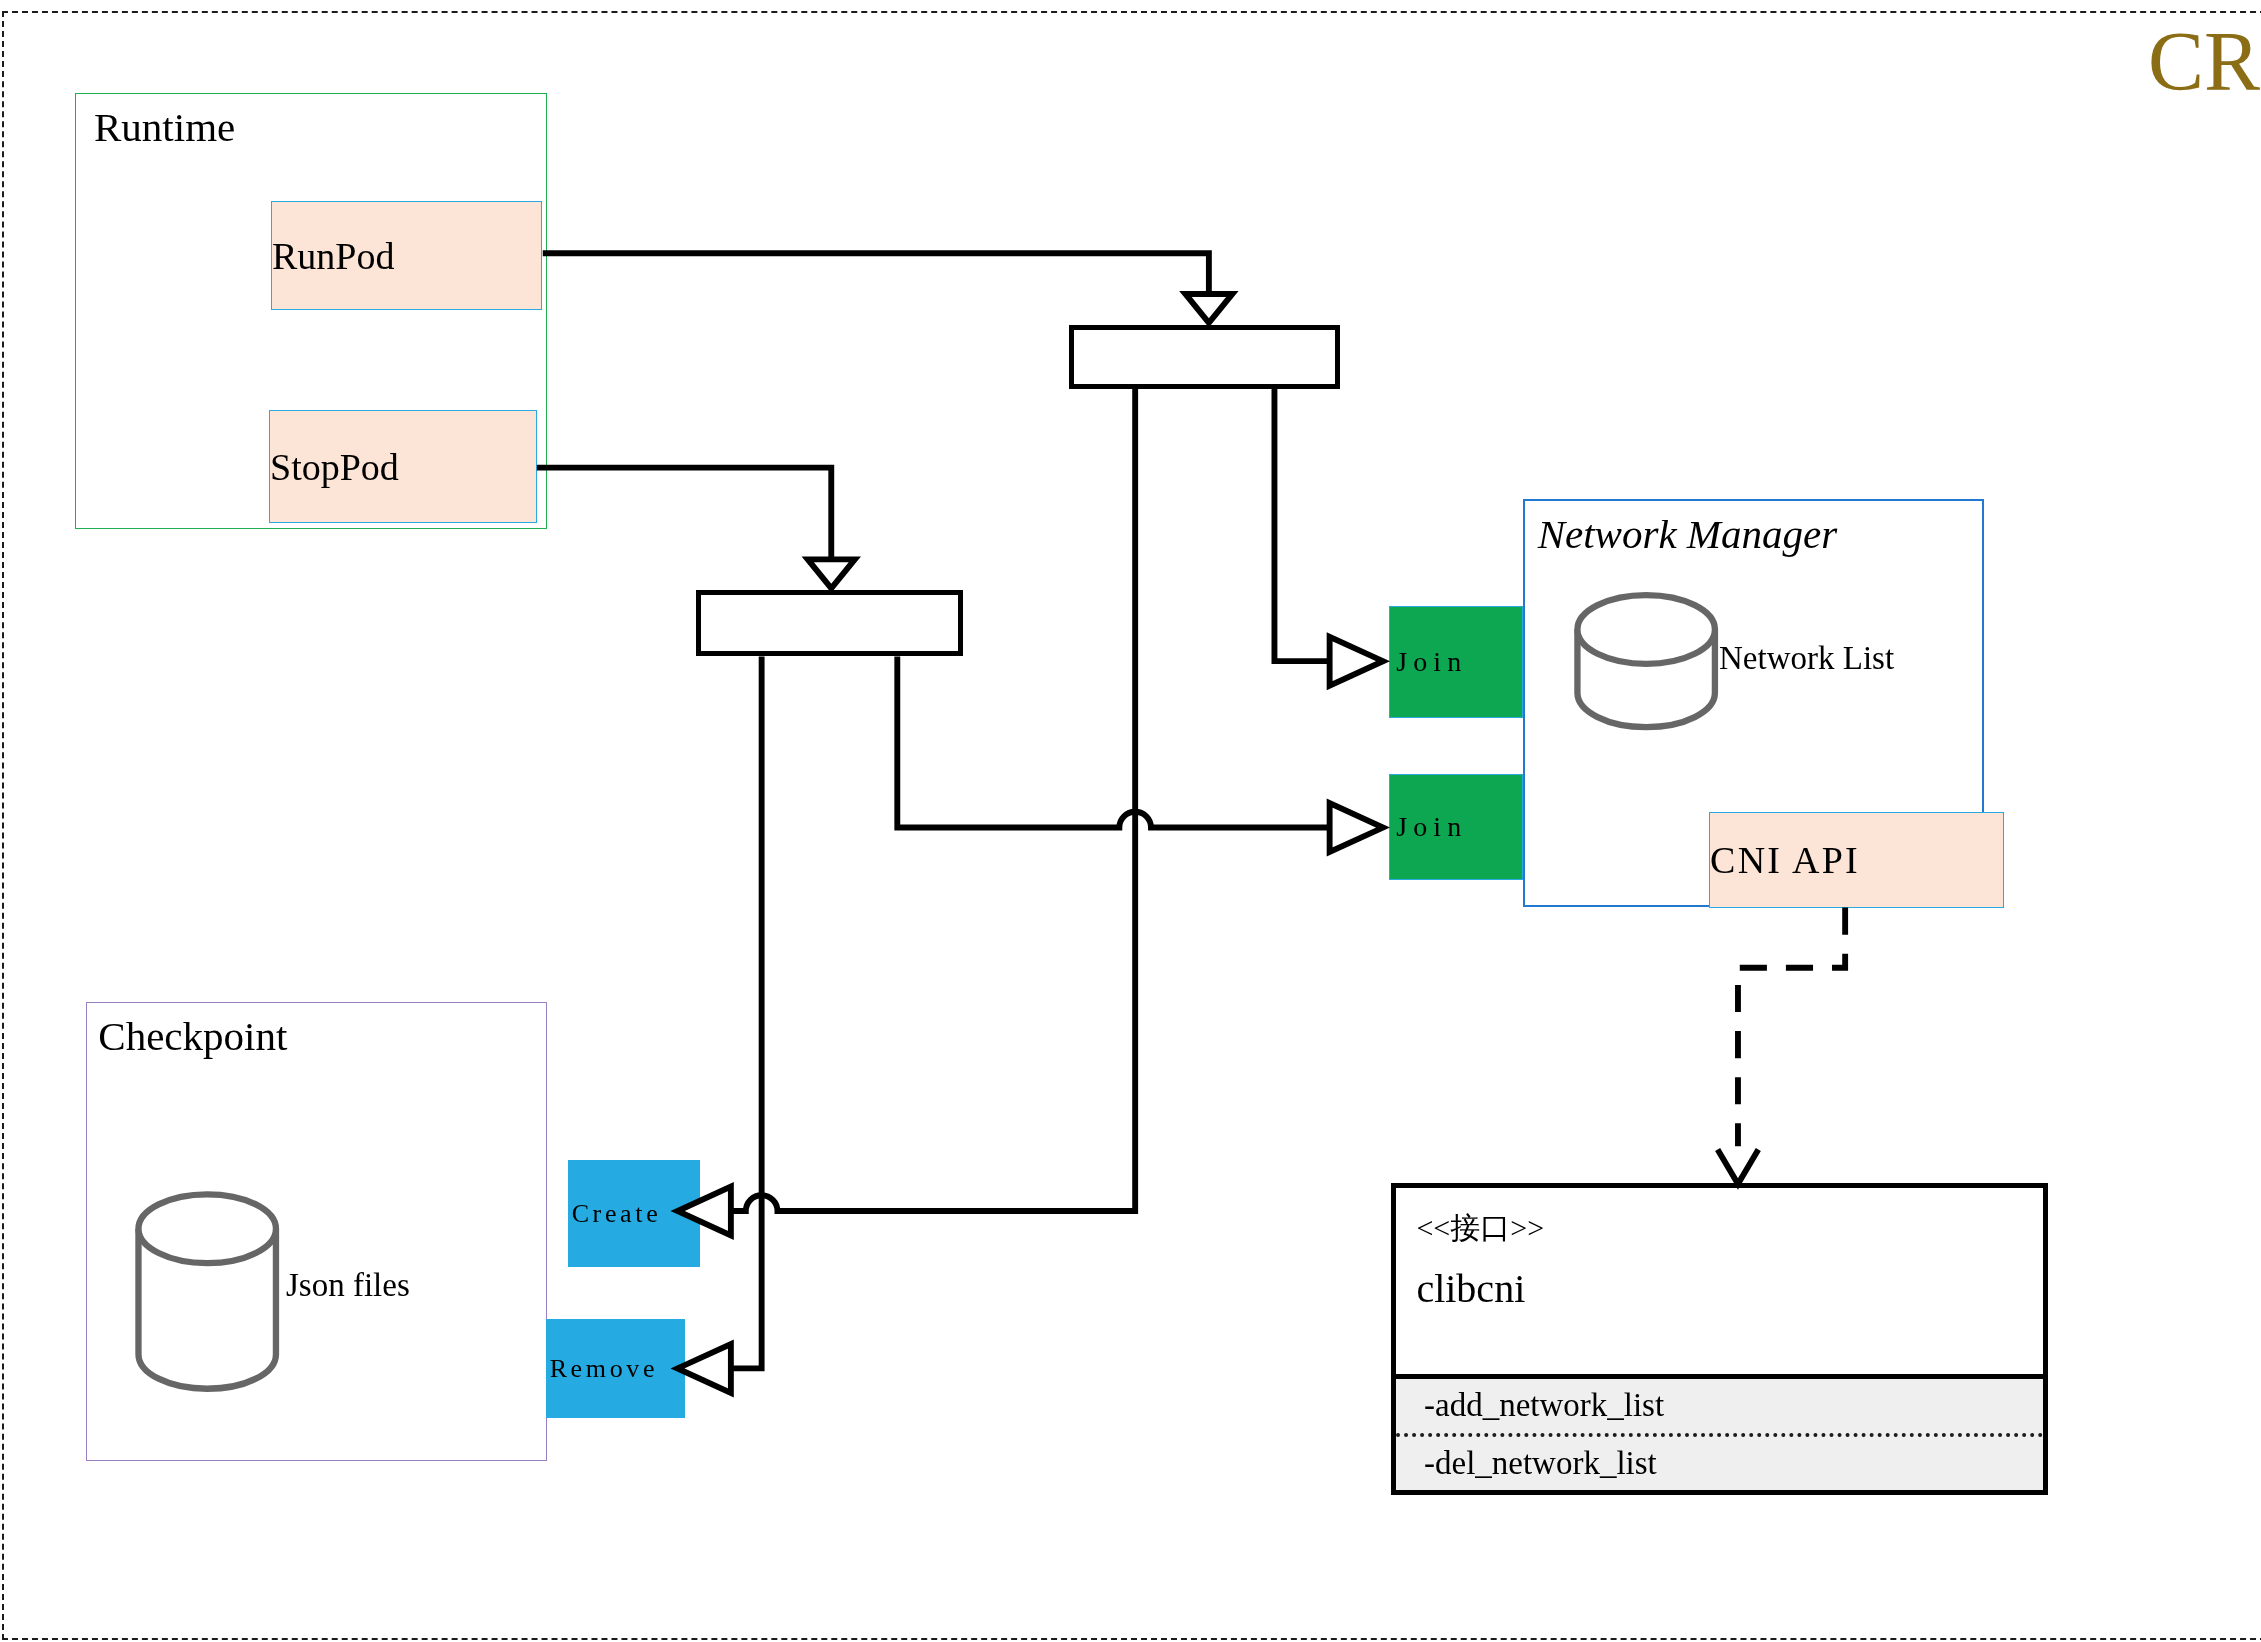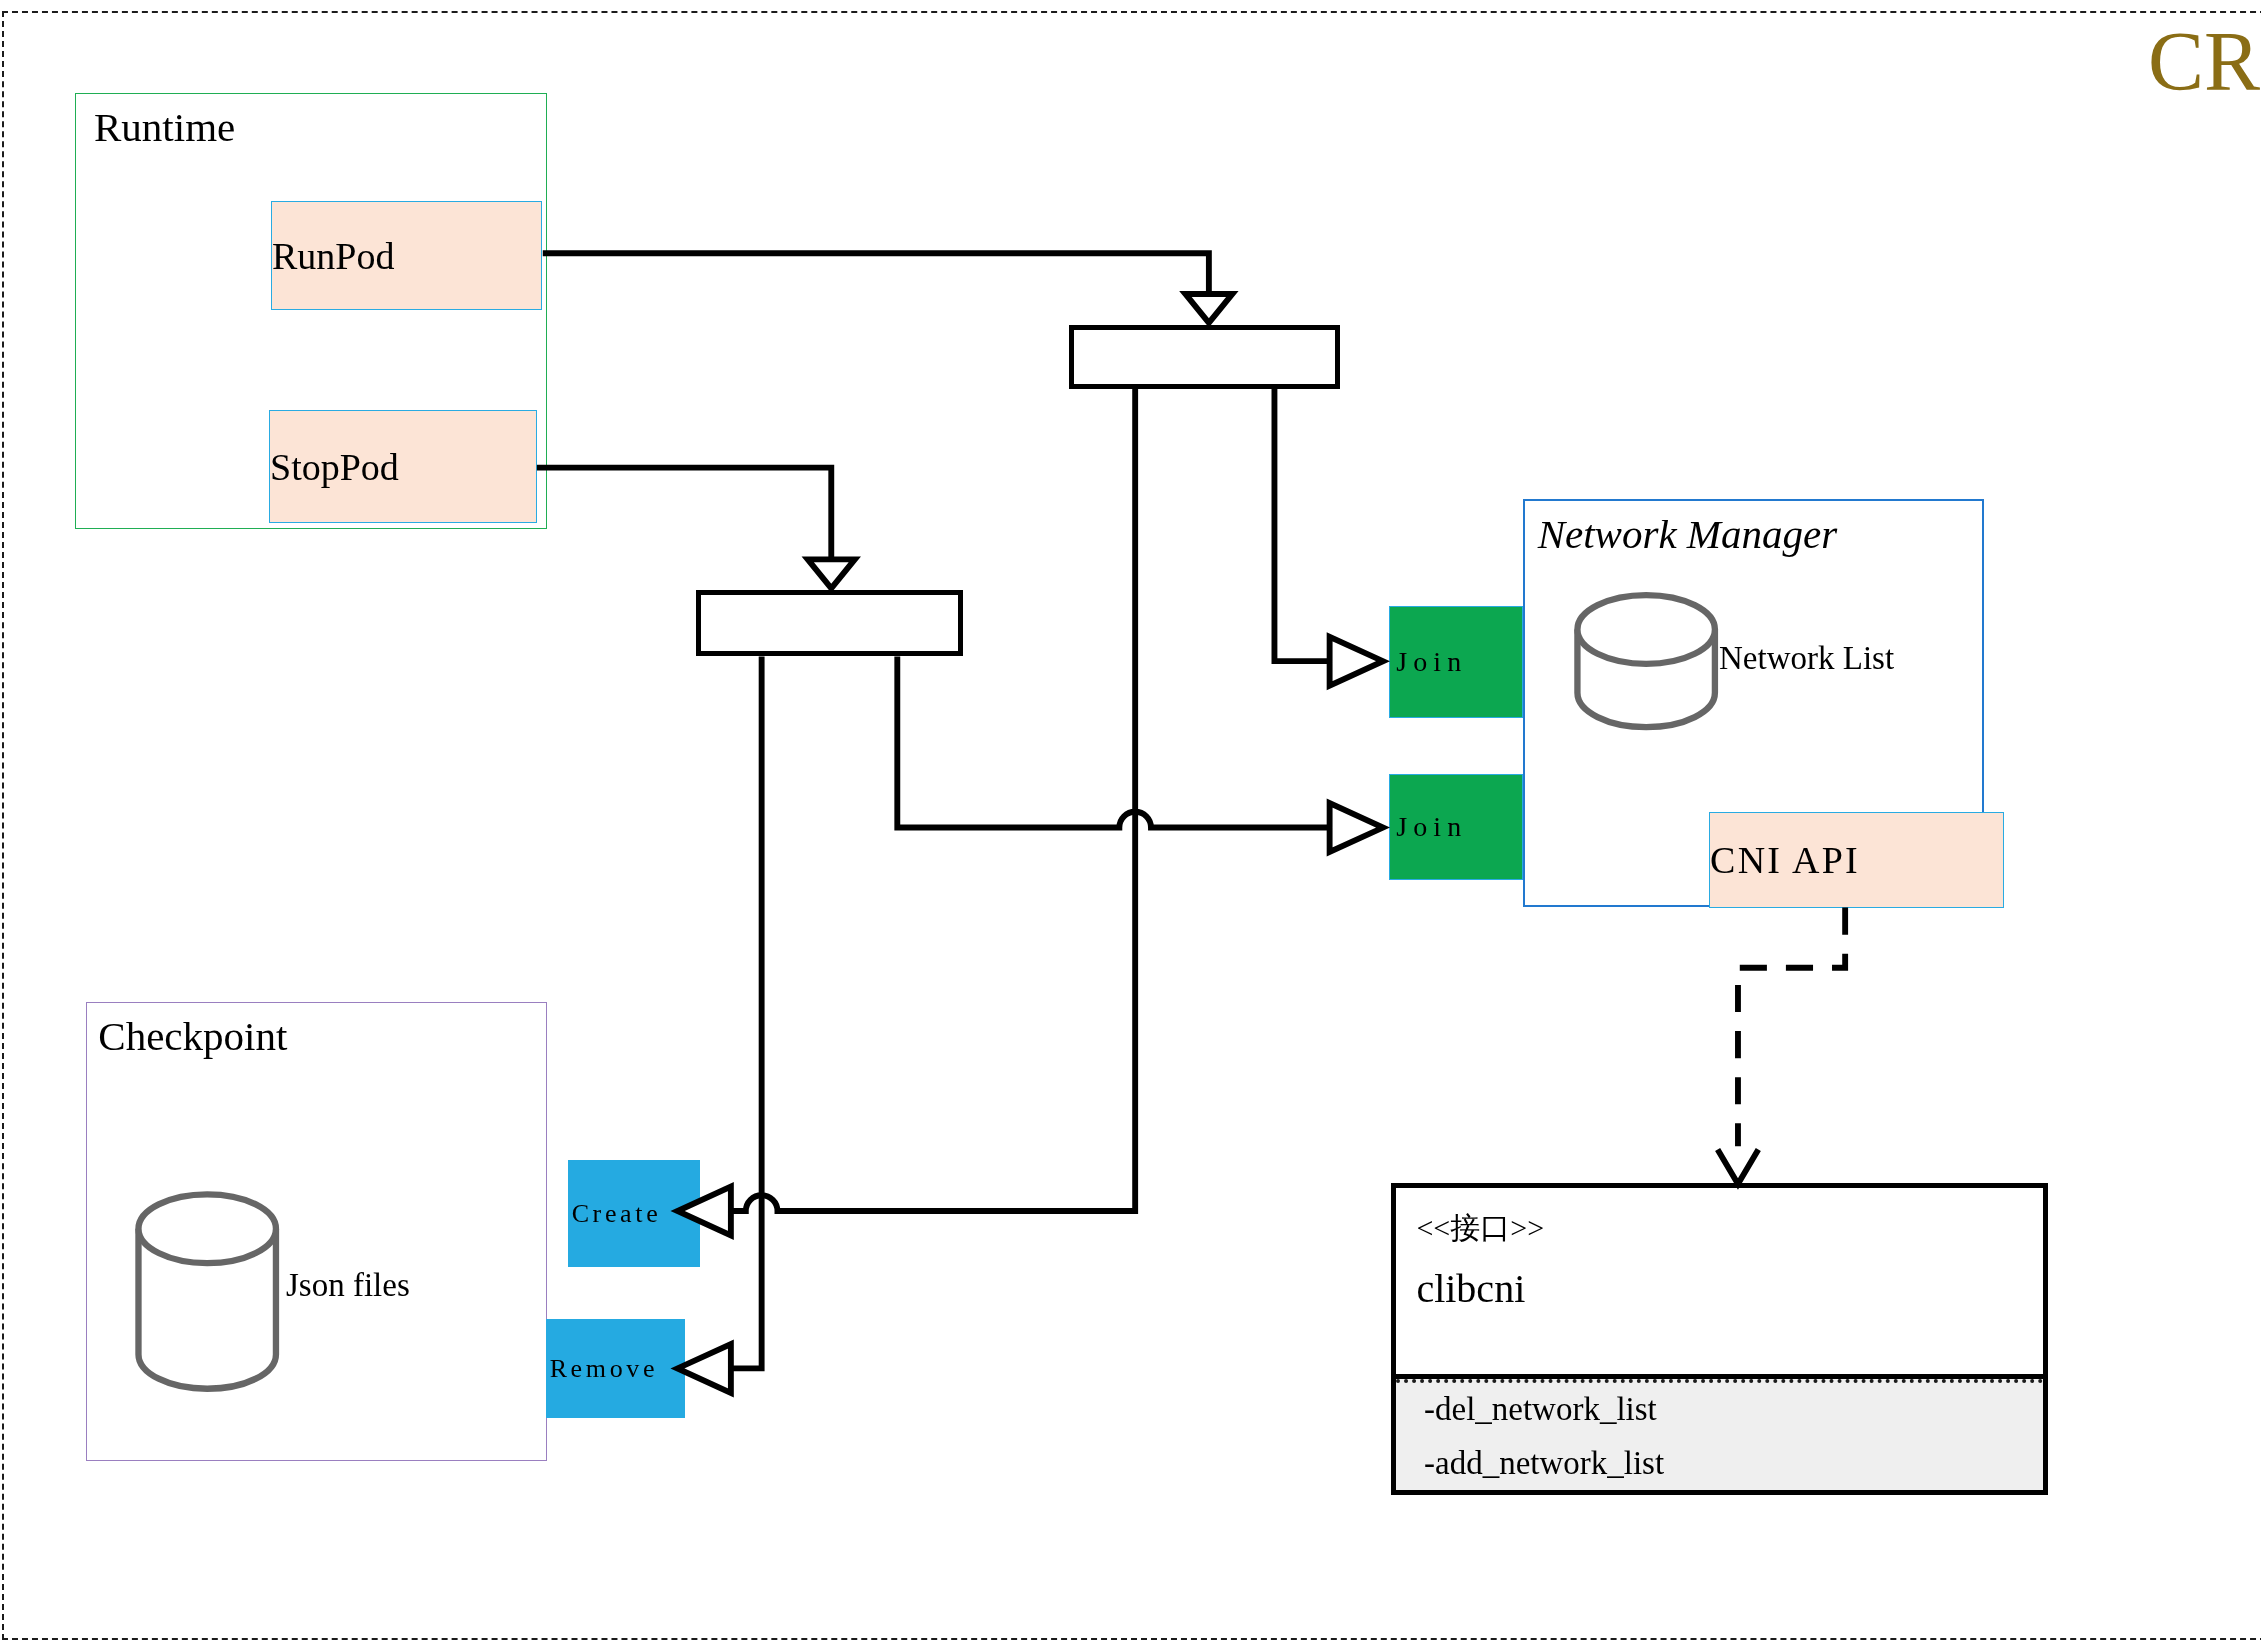--- a/index.html
+++ b/index.html
@@ -98,22 +98,22 @@
   <span>Remove</span>
 </div>
 <div class="abs store-label json-files-label">Json files</div>
 
 <div class="abs clibcni-box">
   <div class="clibcni-top">
     <div class="clibcni-stereotype">&lt;&lt;接口&gt;&gt;</div>
     <div class="clibcni-name">clibcni</div>
   </div>
   <div class="clibcni-methods">
+    <div class="method add">-add_network_list</div>
     <div class="method del">-del_network_list</div>
-    <div class="method add">-add_network_list</div>
   </div>
 </div>
 
 <svg class="wires" width="2335" height="1642" viewBox="0 0 5163 3631">
   <g fill="none" stroke="#000" stroke-width="13">
 
     <path d="M 1200 560 H 2673 V 645"></path>
 
     <path d="M 1187 1034 H 1838 V 1232"></path>
 

